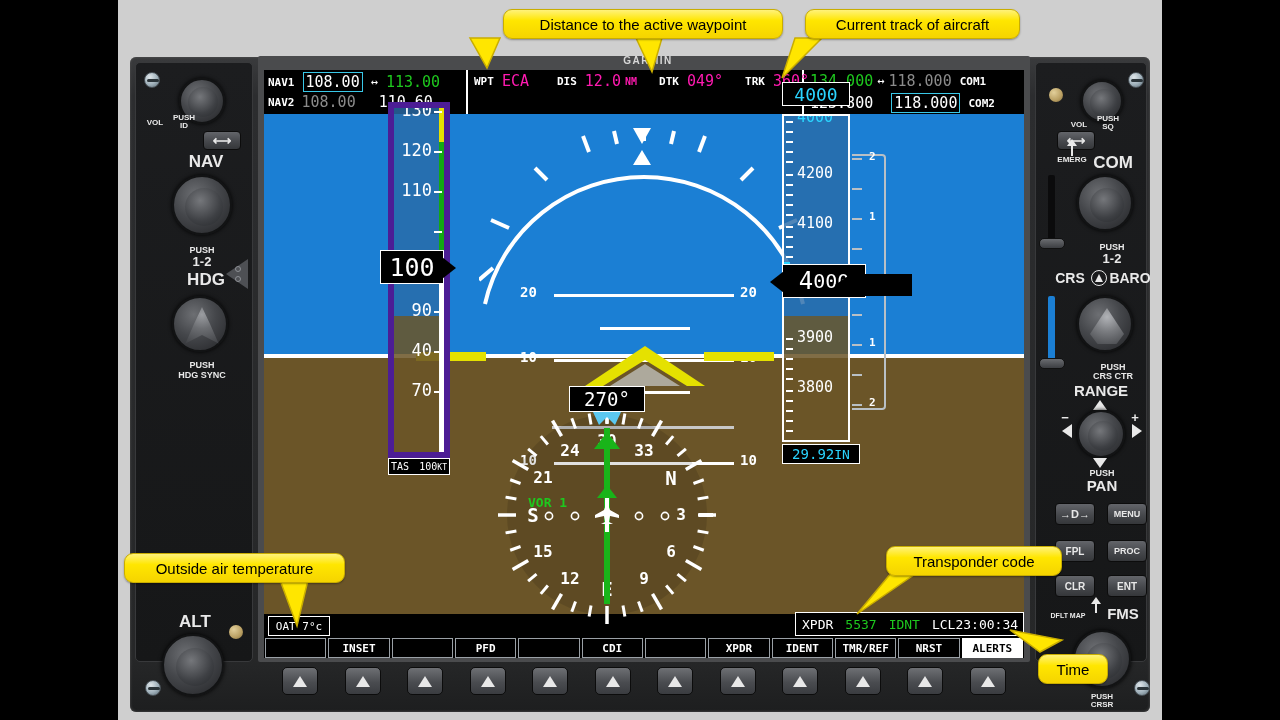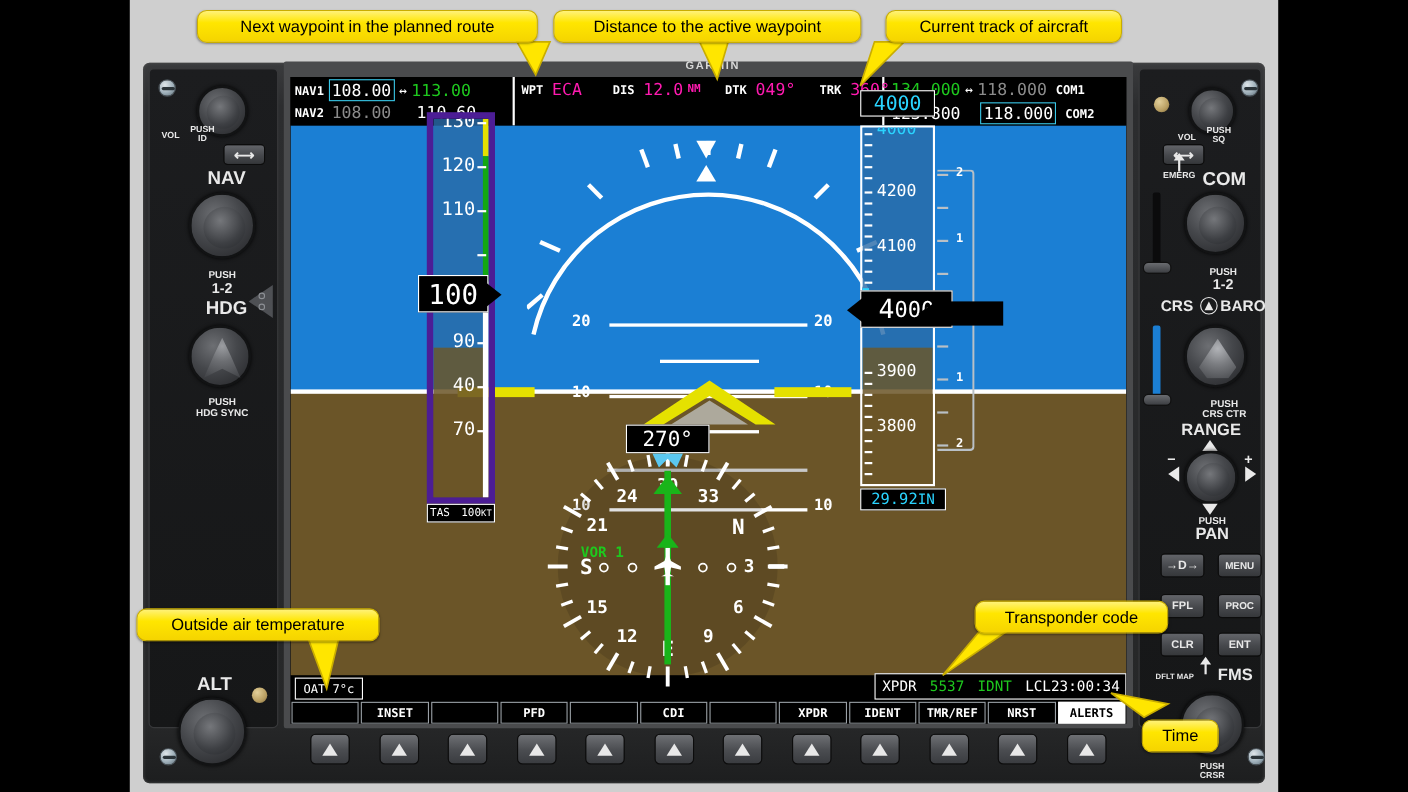--- a/index.html
+++ b/index.html
@@ -316,21 +316,21 @@
     <div class="knob-inner" style="left:11px;top:11px;width:36px;height:36px;"></div>
   </div>
   <div class="btxt" style="left:1076px;top:692px;width:52px;font-size:8px;">PUSH</div>
   <div class="btxt" style="left:1076px;top:700px;width:52px;font-size:8px;">CRSR</div>
   <div class="screw" style="left:1134px;top:680px;"></div>
 
   <div class="pfd">
 
     <div class="topbar">
       <div class="seg navblock">
-        <div class="navrow" style="left:4px;top:2px;">
+        <div class="navrow" style="left:4px;top:2px;gap:8px;">
           <span class="lbl">NAV1</span>
           <span class="num white boxsel">108.00</span>
           <span class="arrowsw">↔</span>
           <span class="num green">113.00</span>
         </div>
         <div class="navrow" style="left:4px;top:23px;">
           <span class="lbl">NAV2</span>
           <span class="num grey" style="padding:0 3px;">108.00</span>
           <span style="width:12px;"></span>
           <span class="num white">110.60</span>
@@ -680,20 +680,19 @@
 
   <svg class="ctail" style="left:0;top:0;width:1280px;height:720px;">
     <polygon points="470,38 500,38 487,68" fill="#ffe600" stroke="#c9ad00" stroke-width="1.5"></polygon>
     <polygon points="636,38 662,38 652,72" fill="#ffe600" stroke="#c9ad00" stroke-width="1.5"></polygon>
     <polygon points="795,38 822,38 782,78" fill="#ffe600" stroke="#c9ad00" stroke-width="1.5"></polygon>
     <polygon points="280,580 308,580 297,626" fill="#ffe600" stroke="#c9ad00" stroke-width="1.5"></polygon>
     <polygon points="892,572 918,572 857,614" fill="#ffe600" stroke="#c9ad00" stroke-width="1.5"></polygon>
     <polygon points="1040,652 1062,640 1010,630" fill="#ffe600" stroke="#c9ad00" stroke-width="1.5"></polygon>
   </svg>
 
-  <div class="callout" style="left:179px;top:9px;width:310px;height:30px;">Next waypoint in the planned route</div>
   <div class="callout" style="left:503px;top:9px;width:280px;height:30px;">Distance to the active waypoint</div>
   <div class="callout" style="left:805px;top:9px;width:215px;height:30px;">Current track of aircraft</div>
   <div class="callout" style="left:124px;top:553px;width:221px;height:30px;">Outside air temperature</div>
   <div class="callout" style="left:886px;top:546px;width:176px;height:30px;">Transponder code</div>
   <div class="callout" style="left:1038px;top:654px;width:70px;height:30px;">Time</div>
 
 </div>
 
 </body></html>

